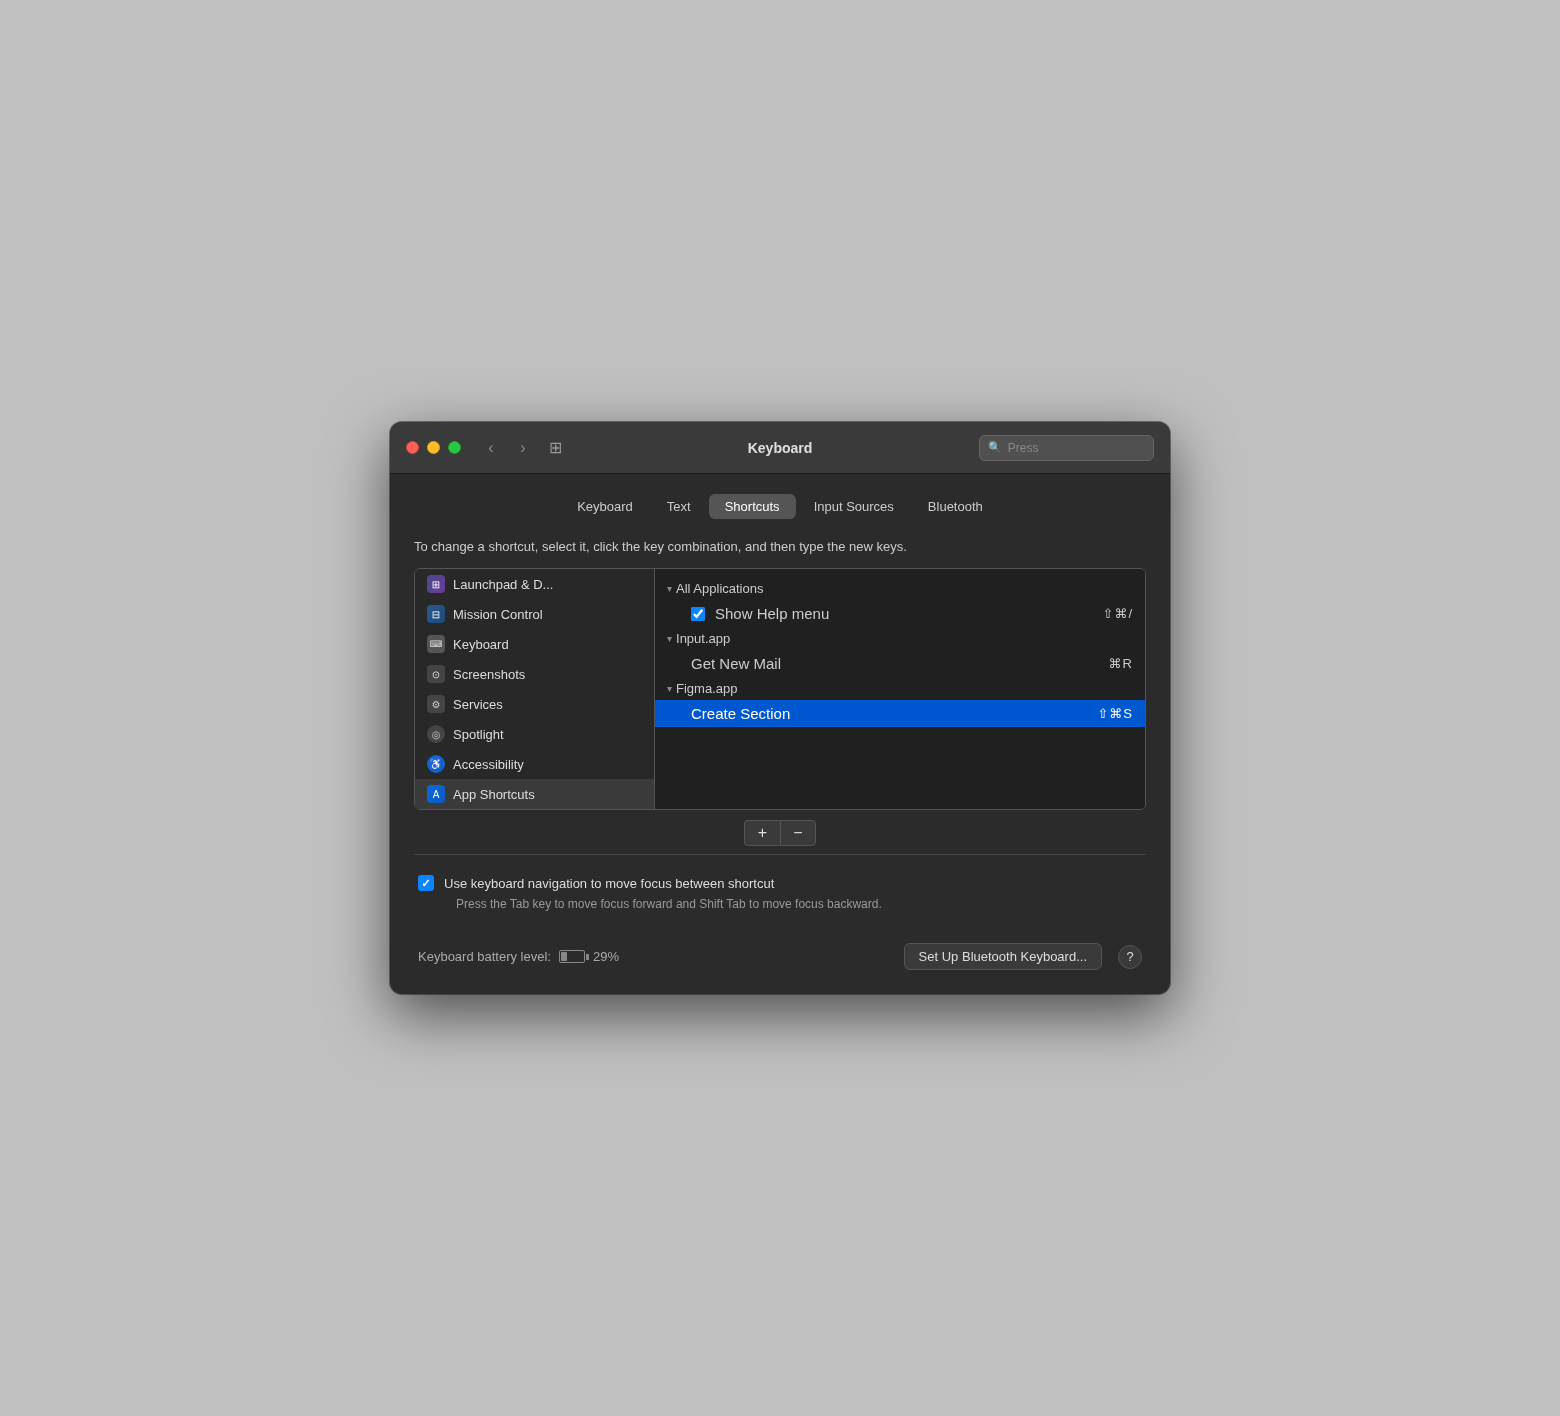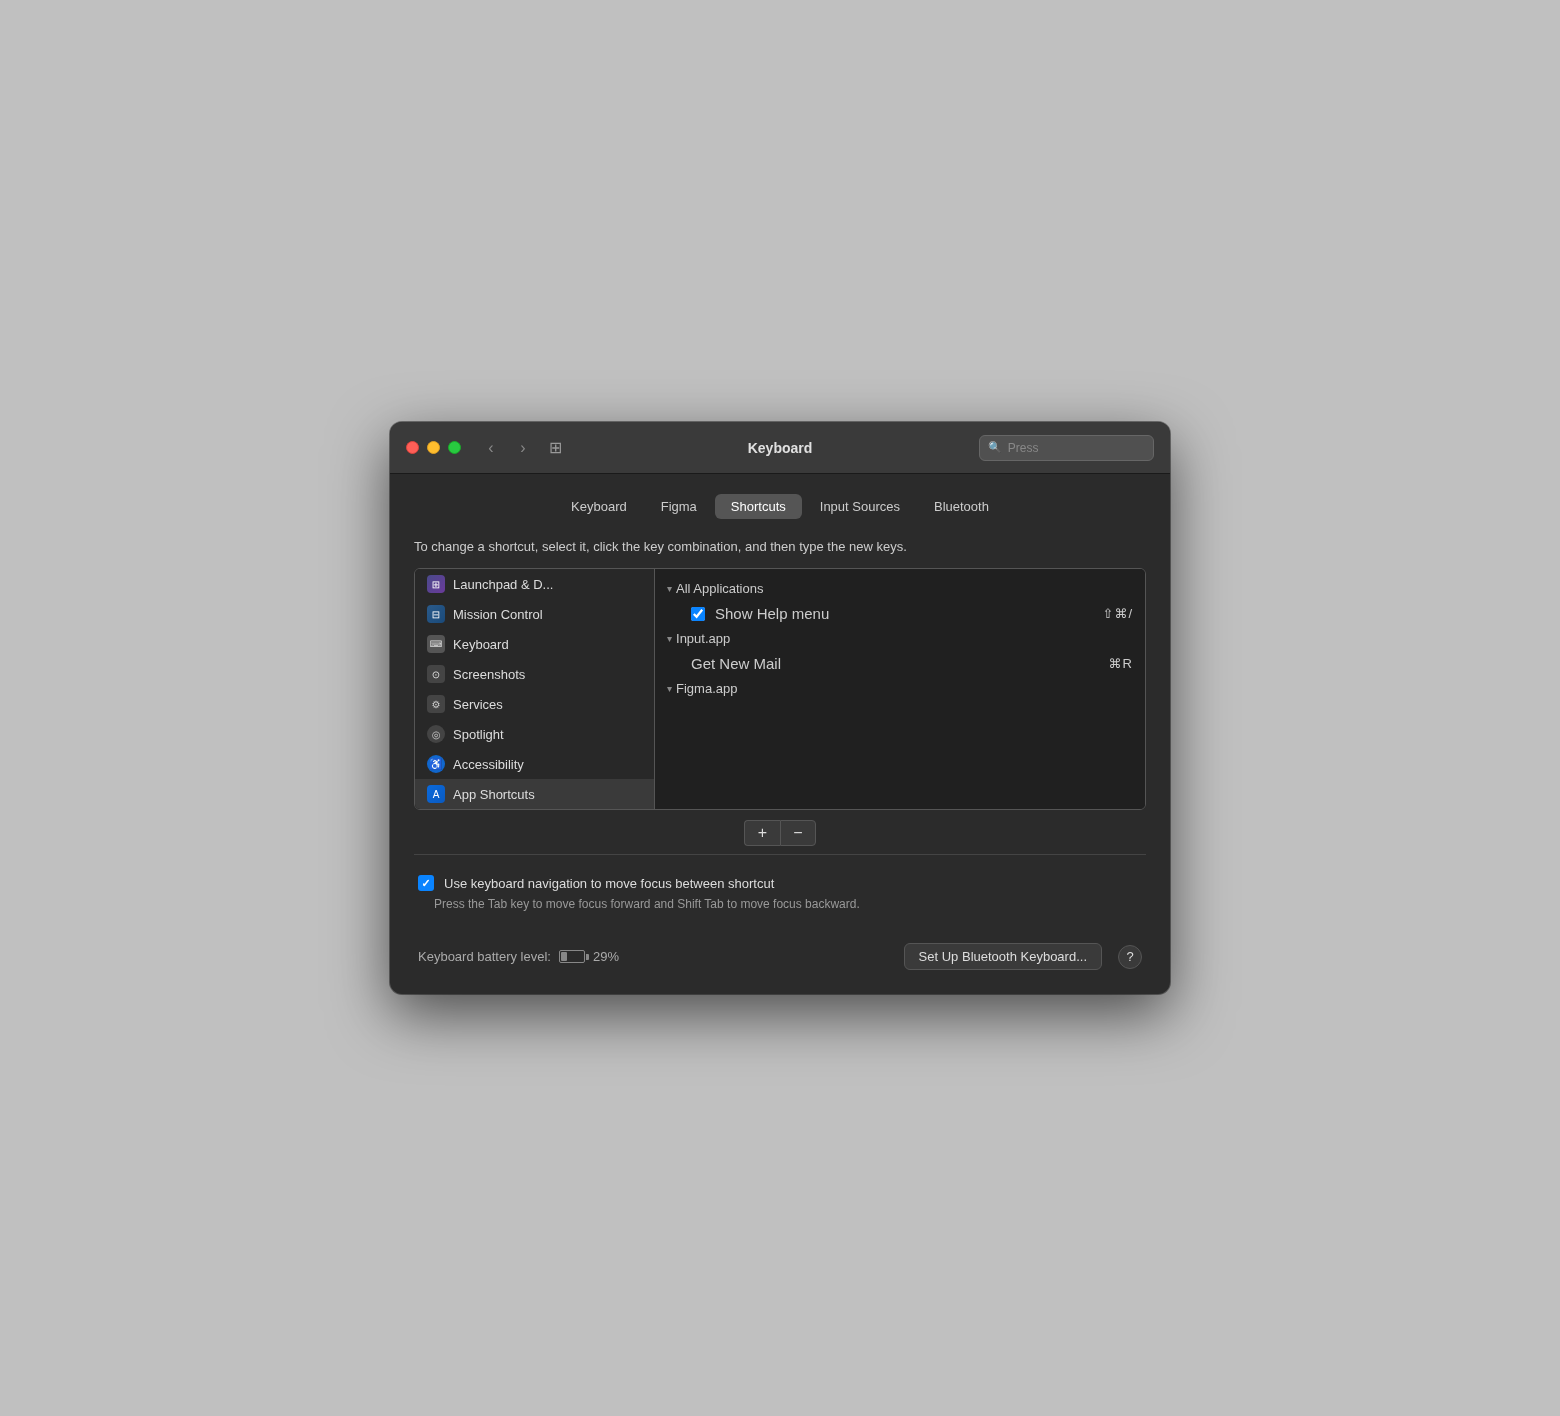--- a/index.html
+++ b/index.html
@@ -365,21 +365,21 @@
     }
 
     .checkbox-label {
       color: #ddd;
       font-size: 13px;
     }
 
     .checkbox-sublabel {
       color: #999;
       font-size: 12px;
-      margin-left: 16px;
+      margin-left: 38px;
     }
 
     
     .footer {
       display: flex;
       align-items: center;
       justify-content: space-between;
       margin-top: 32px;
       padding: 0 4px;
     }
@@ -484,21 +484,21 @@
     <div class="search-box">
       <span class="search-icon-small">🔍</span>
       <span class="search-placeholder">Press</span>
     </div>
   </div>
 
   <div class="content">
 
     <div class="tabs">
       <button class="tab">Keyboard</button>
-      <button class="tab">Figma</button>
+      <button class="tab">Text</button>
       <button class="tab active">Shortcuts</button>
       <button class="tab">Input Sources</button>
       <button class="tab">Bluetooth</button>
     </div>
 
     <div class="instruction-text">To change a shortcut, select it, click the key combination, and then type the new keys.</div>
 
     <div class="main-panel">
 
       <div class="sidebar">
@@ -553,20 +553,24 @@
           <span>Input.app</span>
         </div>
         <div class="shortcut-row">
           <span class="shortcut-name">Get New Mail</span>
           <span class="shortcut-key">⌘R</span>
         </div>
 
         <div class="group-header">
           <span class="group-arrow">▾</span>
           <span>Figma.app</span>
+        </div>
+        <div class="shortcut-row selected">
+          <span class="shortcut-name">Create Section</span>
+          <span class="shortcut-key">⇧⌘S</span>
         </div>
       </div>
     </div>
 
     <div class="bottom-buttons">
       <button class="add-remove-btn">+</button>
       <button class="add-remove-btn">−</button>
     </div>
 
     <div class="divider-line"></div>

